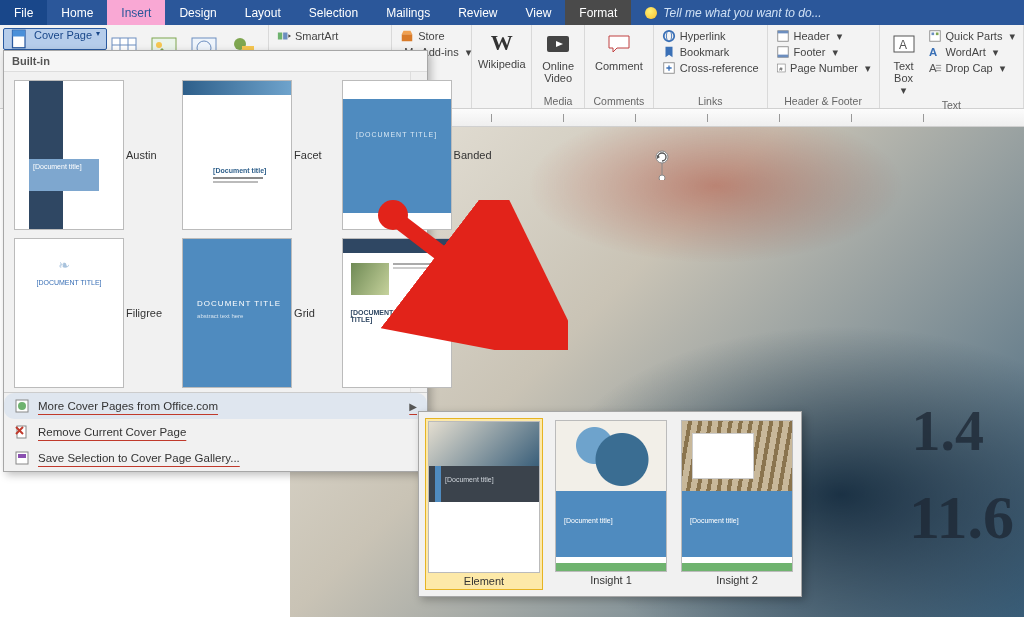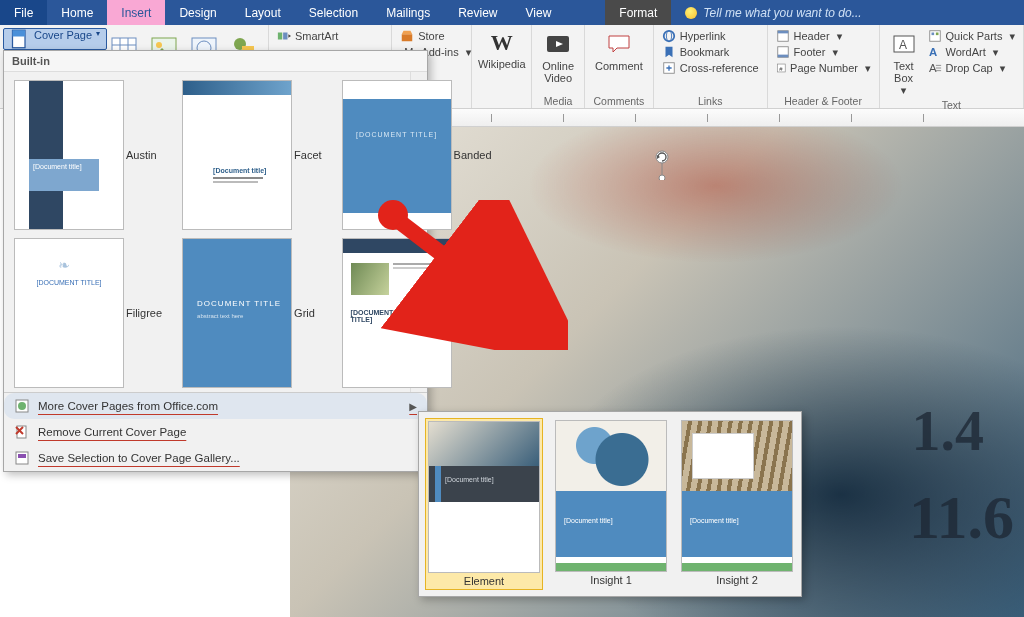--- a/index.html
+++ b/index.html
@@ -3,21 +3,21 @@
 <meta charset="utf-8">
 <style>
   * { box-sizing: border-box; margin: 0; padding: 0; font-family: "Segoe UI", Tahoma, sans-serif; }
   body { width: 1024px; height: 617px; overflow: hidden; background: #fff; position: relative; }
 
   
   .tabs { display: flex; align-items: stretch; height: 25px; background: #2b579a; color: #fff; font-size: 12px; justify-content: center; }
   .tab { padding: 0 14px; display: flex; align-items: center; cursor: pointer; }
   .tab.file { background: #19478a; }
   .tab.active { background: #f9a8d4; color: #2b579a; }
-  .tab.format { background: #4a4a4a; margin-left: 40px; }
+  .tab.format { background: #4a4a4a; }
   .tellme { flex: 1; display: flex; align-items: center; gap: 6px; padding-left: 14px; background: #2b579a; font-style: italic; color: #cfe0f5; }
   .tellme .bulb { width: 12px; height: 12px; border-radius: 50%; background: radial-gradient(circle at 40% 35%, #fff176, #fbc02d); }
 
   
   .ribbon { height: 84px; background: #f3f3f3; border-bottom: 1px solid #d0d0d0; display: flex; font-size: 11px; color: #444; position: relative; }
   .group { border-right: 1px solid #d9d9d9; padding: 3px 6px 1px 6px; display: flex; flex-direction: column; justify-content: space-between; }
   .group-label { text-align: center; font-size: 10.5px; color: #666; padding-top: 1px; }
   .grow-stack { display: flex; gap: 4px; }
   .vbtn { display: flex; flex-direction: column; align-items: center; gap: 2px; padding: 2px 4px; border-radius: 2px; cursor: pointer; }
   .vbtn .ic { width: 28px; height: 28px; }

